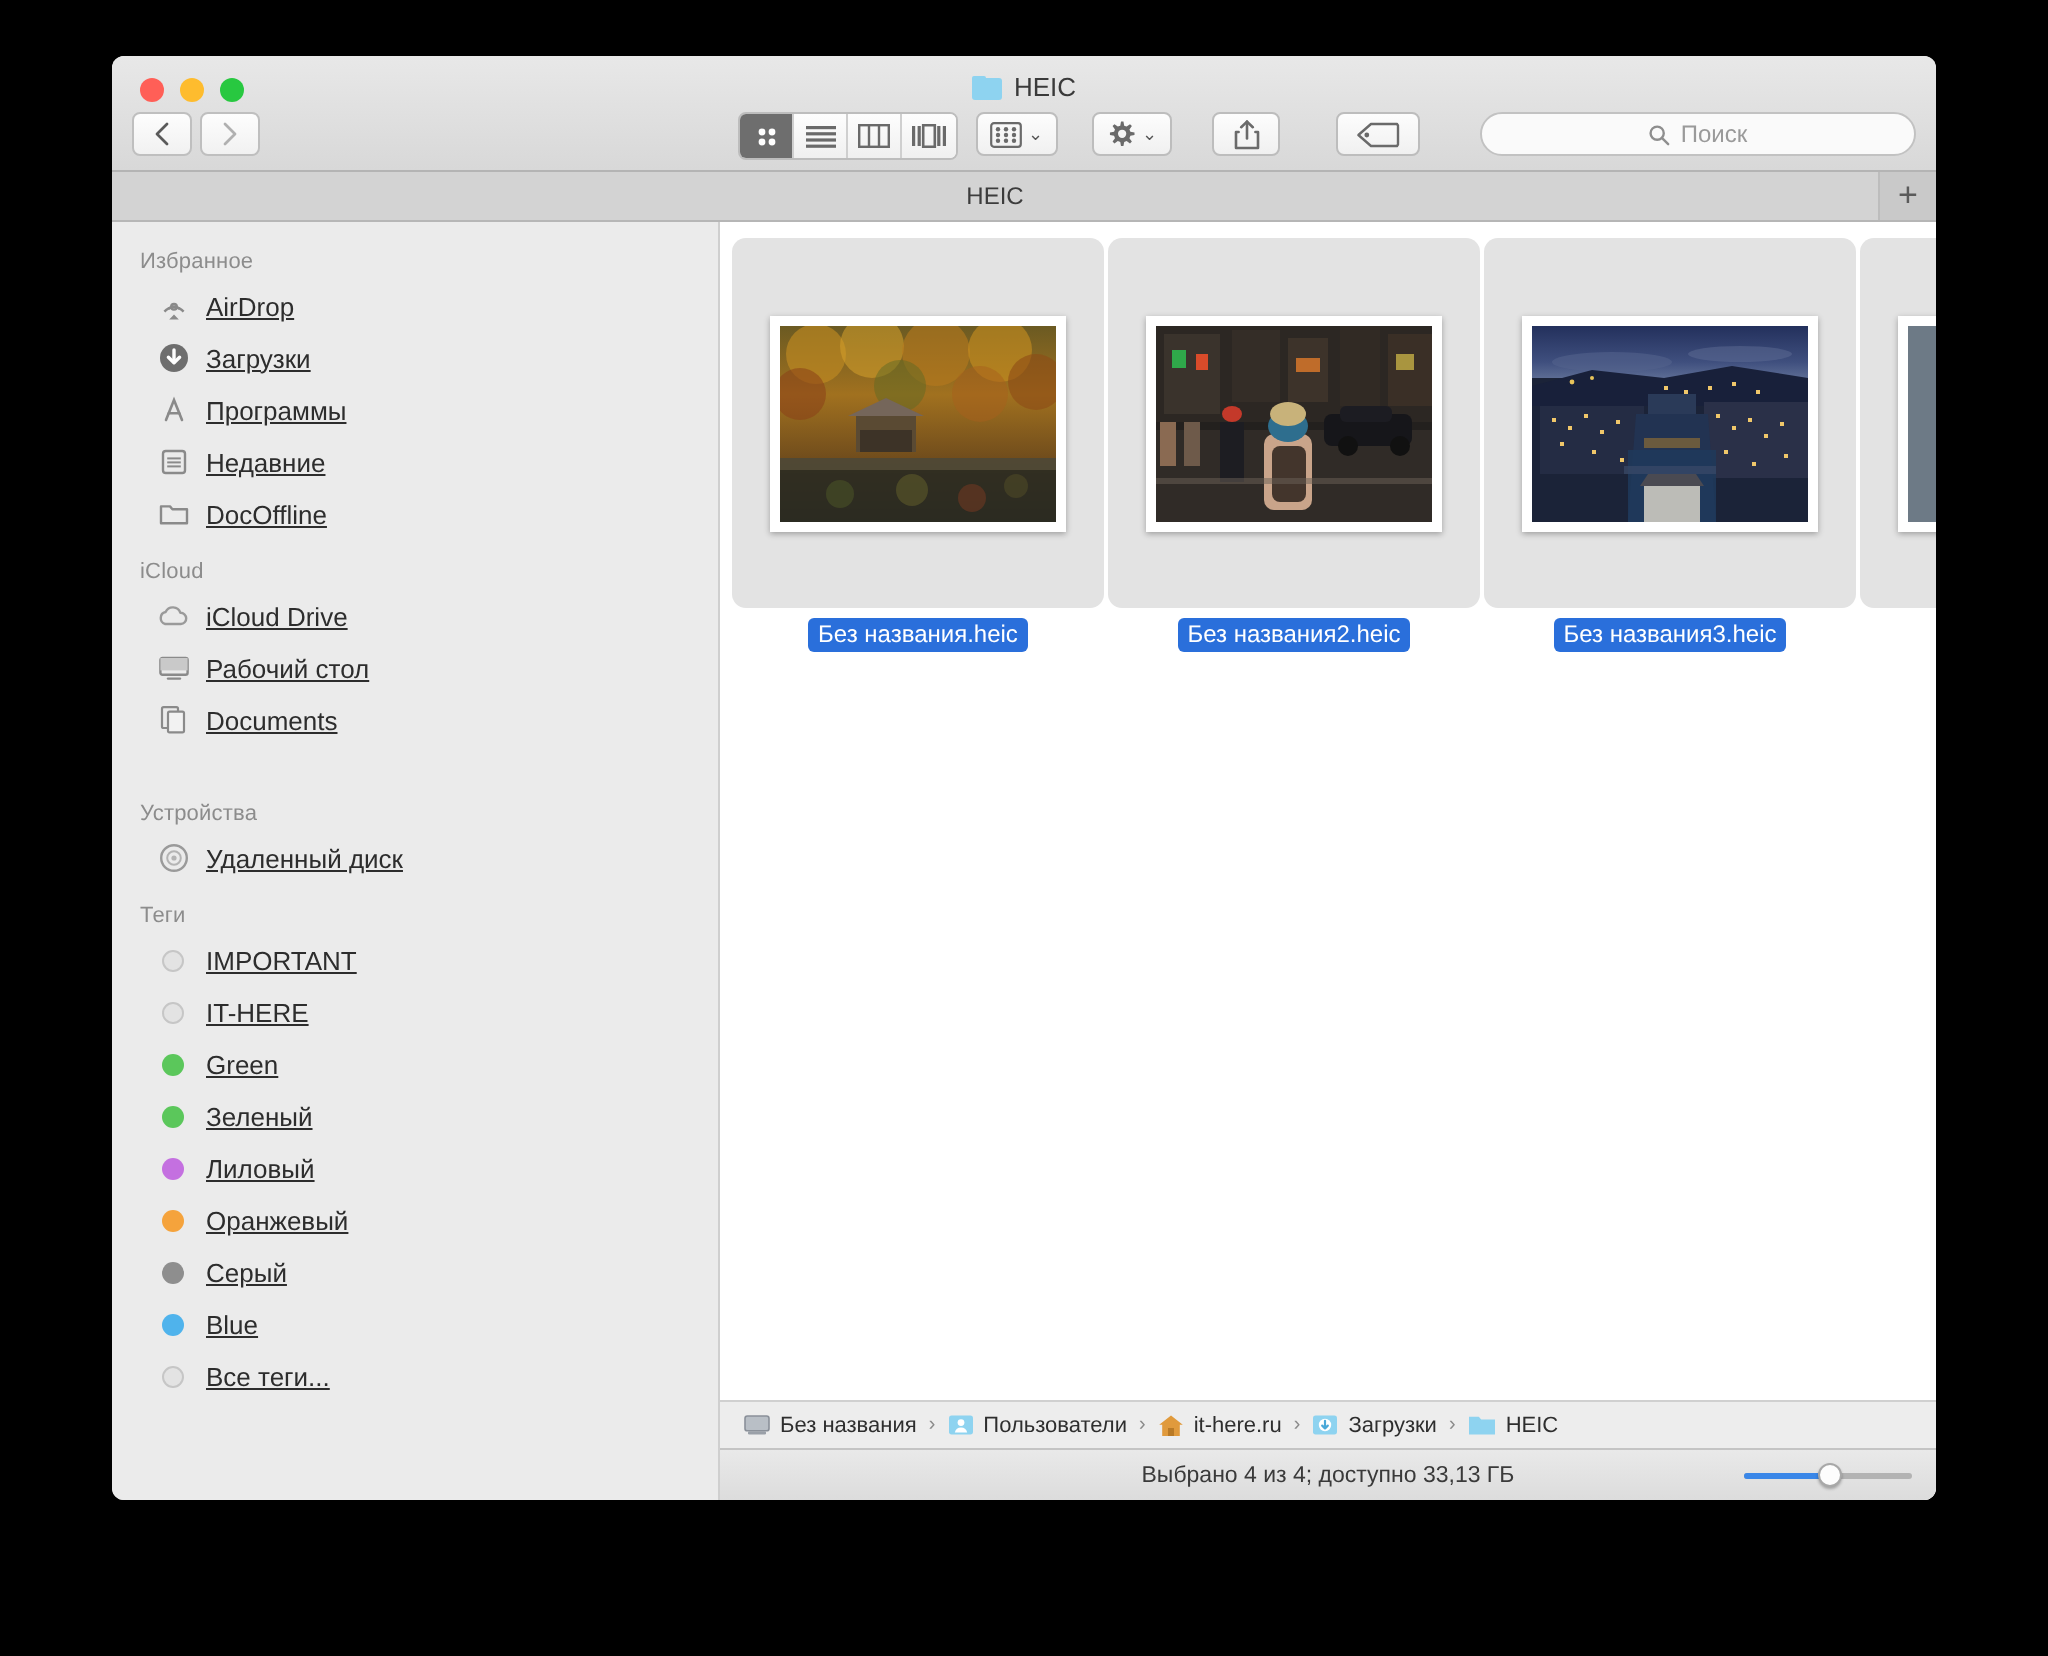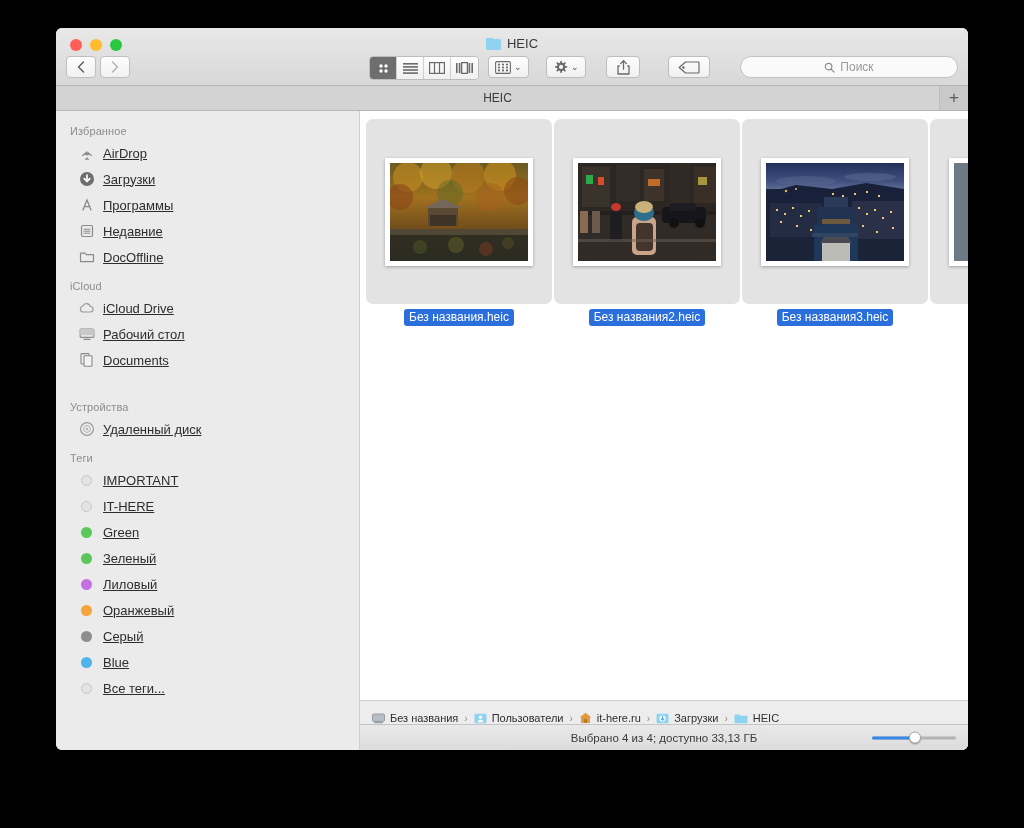--- a/index.html
+++ b/index.html
@@ -206,21 +206,21 @@
     border-radius: 3px;
     padding: 1px 5px 2px;
     white-space: nowrap;
   }
 
   
   .pathbar {
     height: 24px;
     background: #ededed;
     border-top: 1px solid #d0d0d0;
-    display: flex; align-items: flex-end;
+    display: flex; align-items: center;
     padding-left: 12px;
     gap: 5px;
     flex: 0 0 auto;
     margin-top: 20px;
   }
   .crumb { display: flex; align-items: center; gap: 5px; font-size: 11px; color: #2e2e2e; }
   .sep { color: #8b8b8b; font-size: 10px; margin: 0 1px; }
 
   
   .statusbar {

